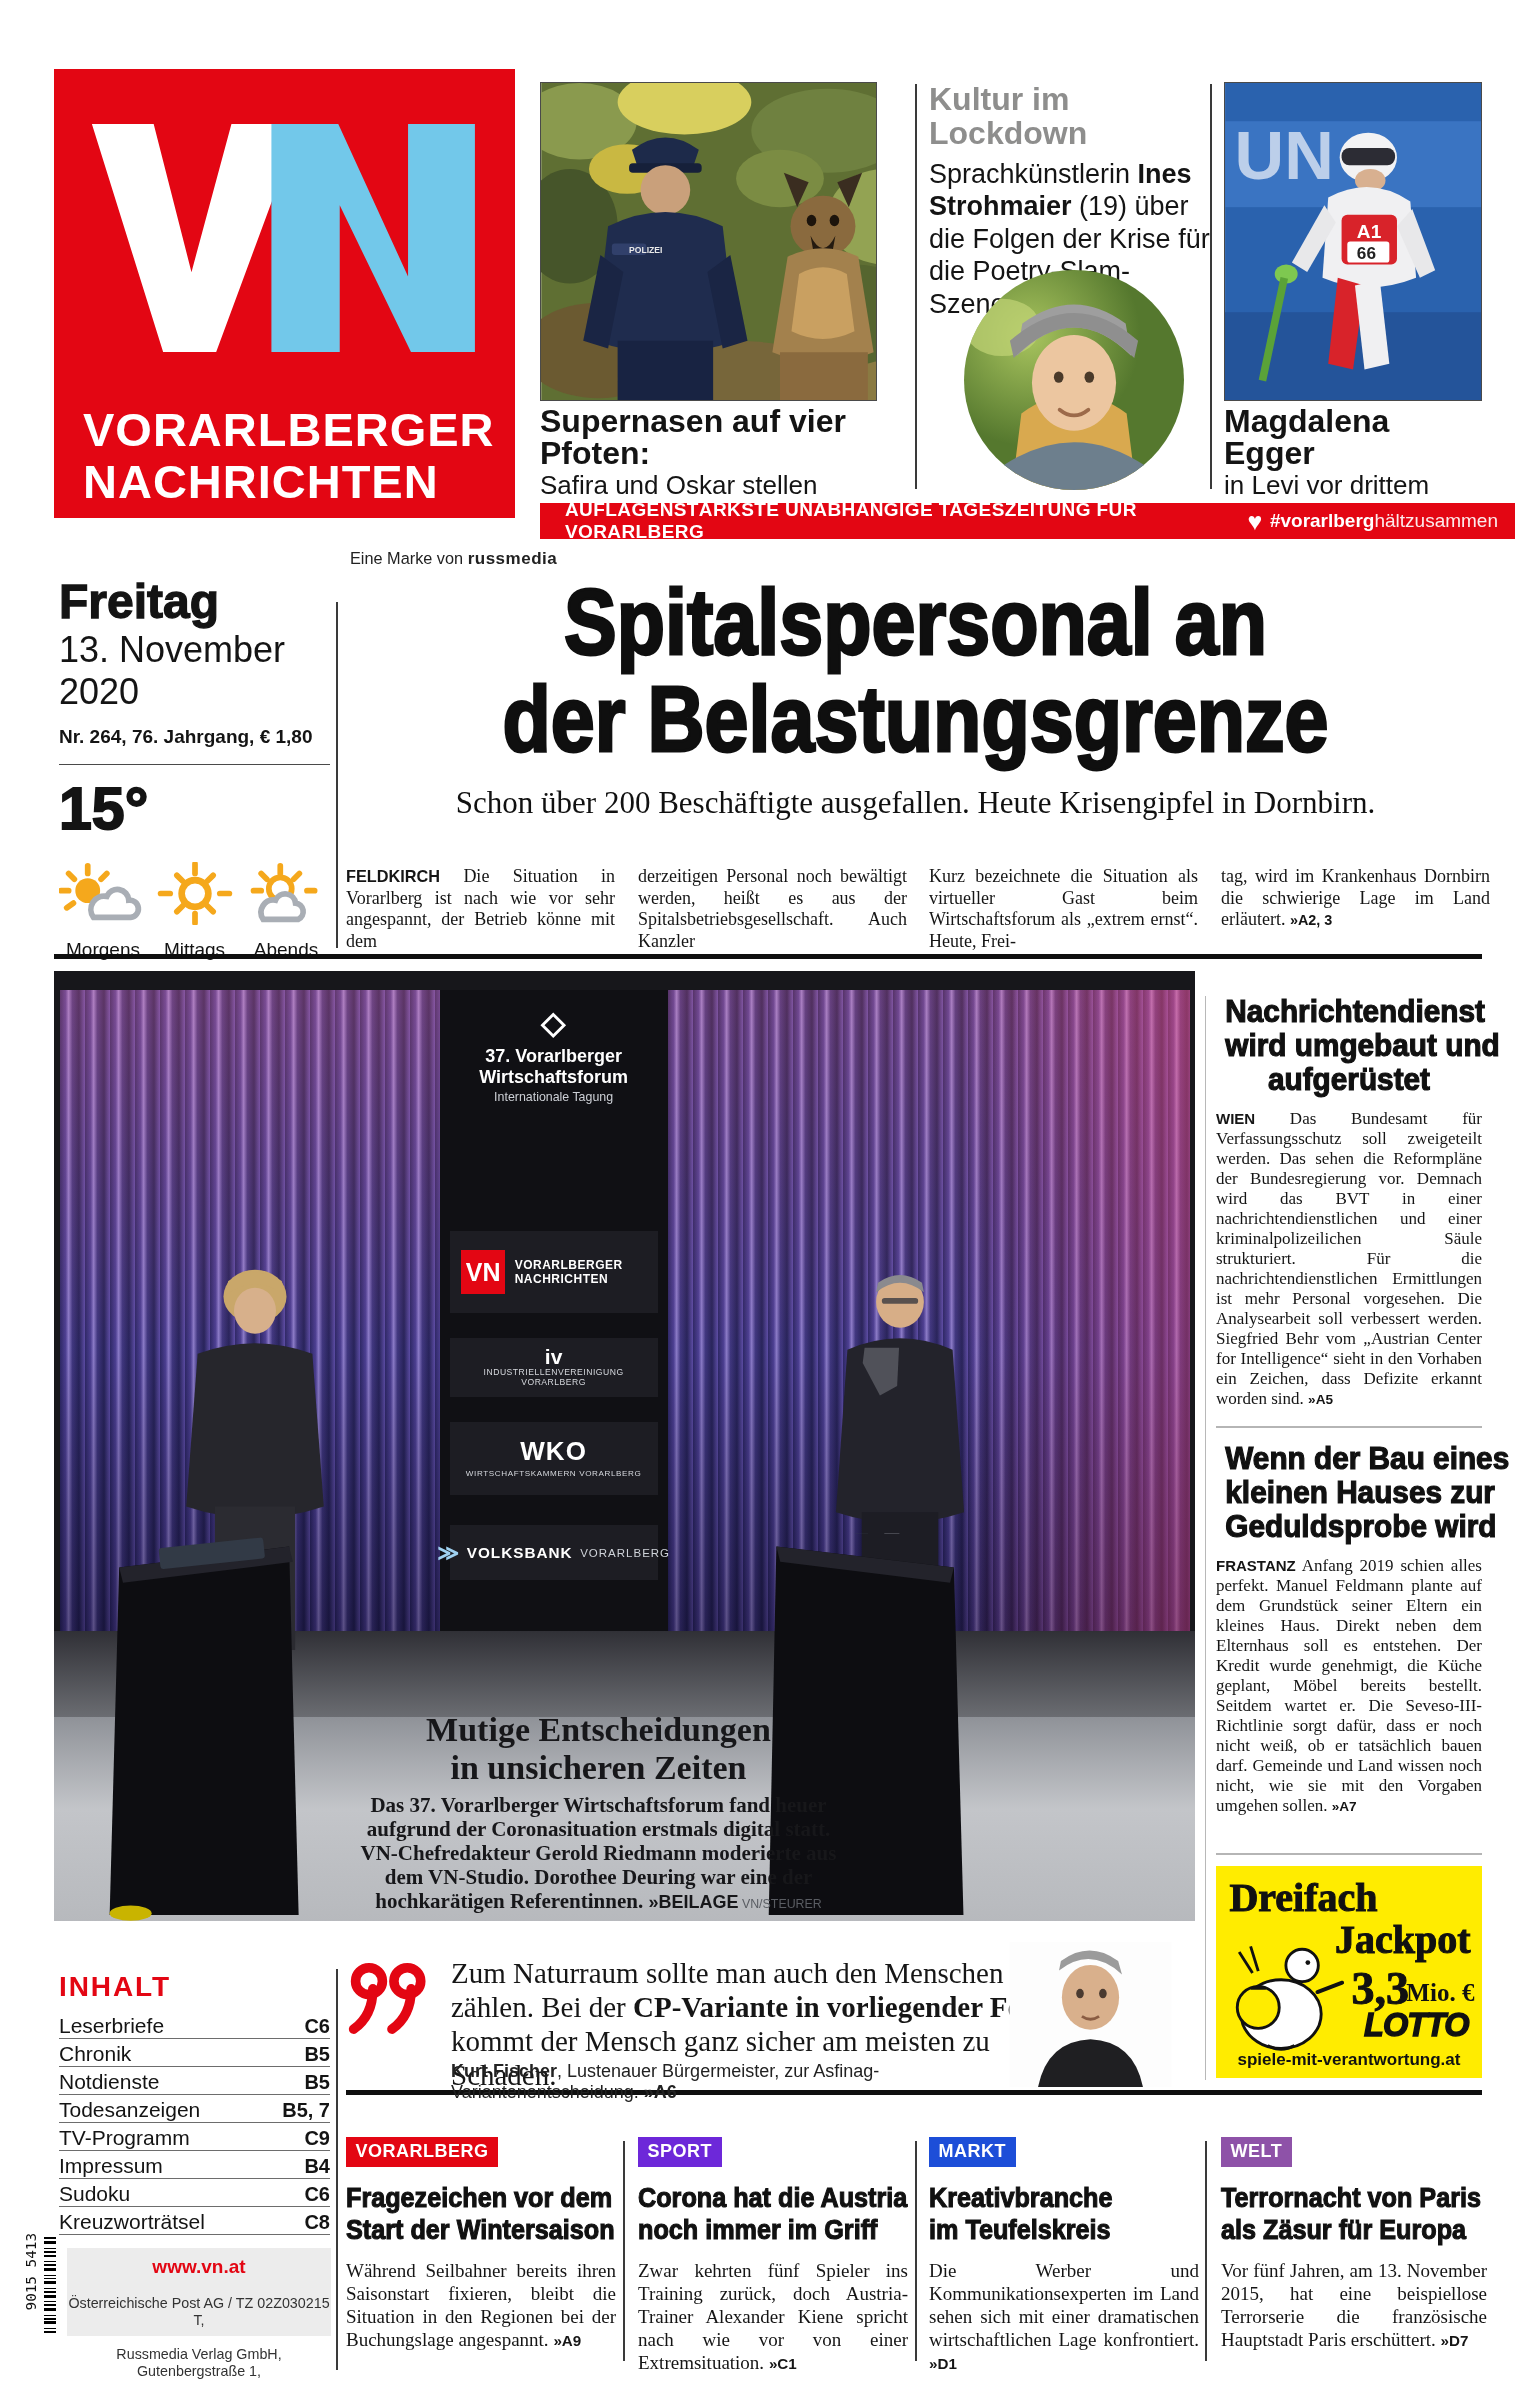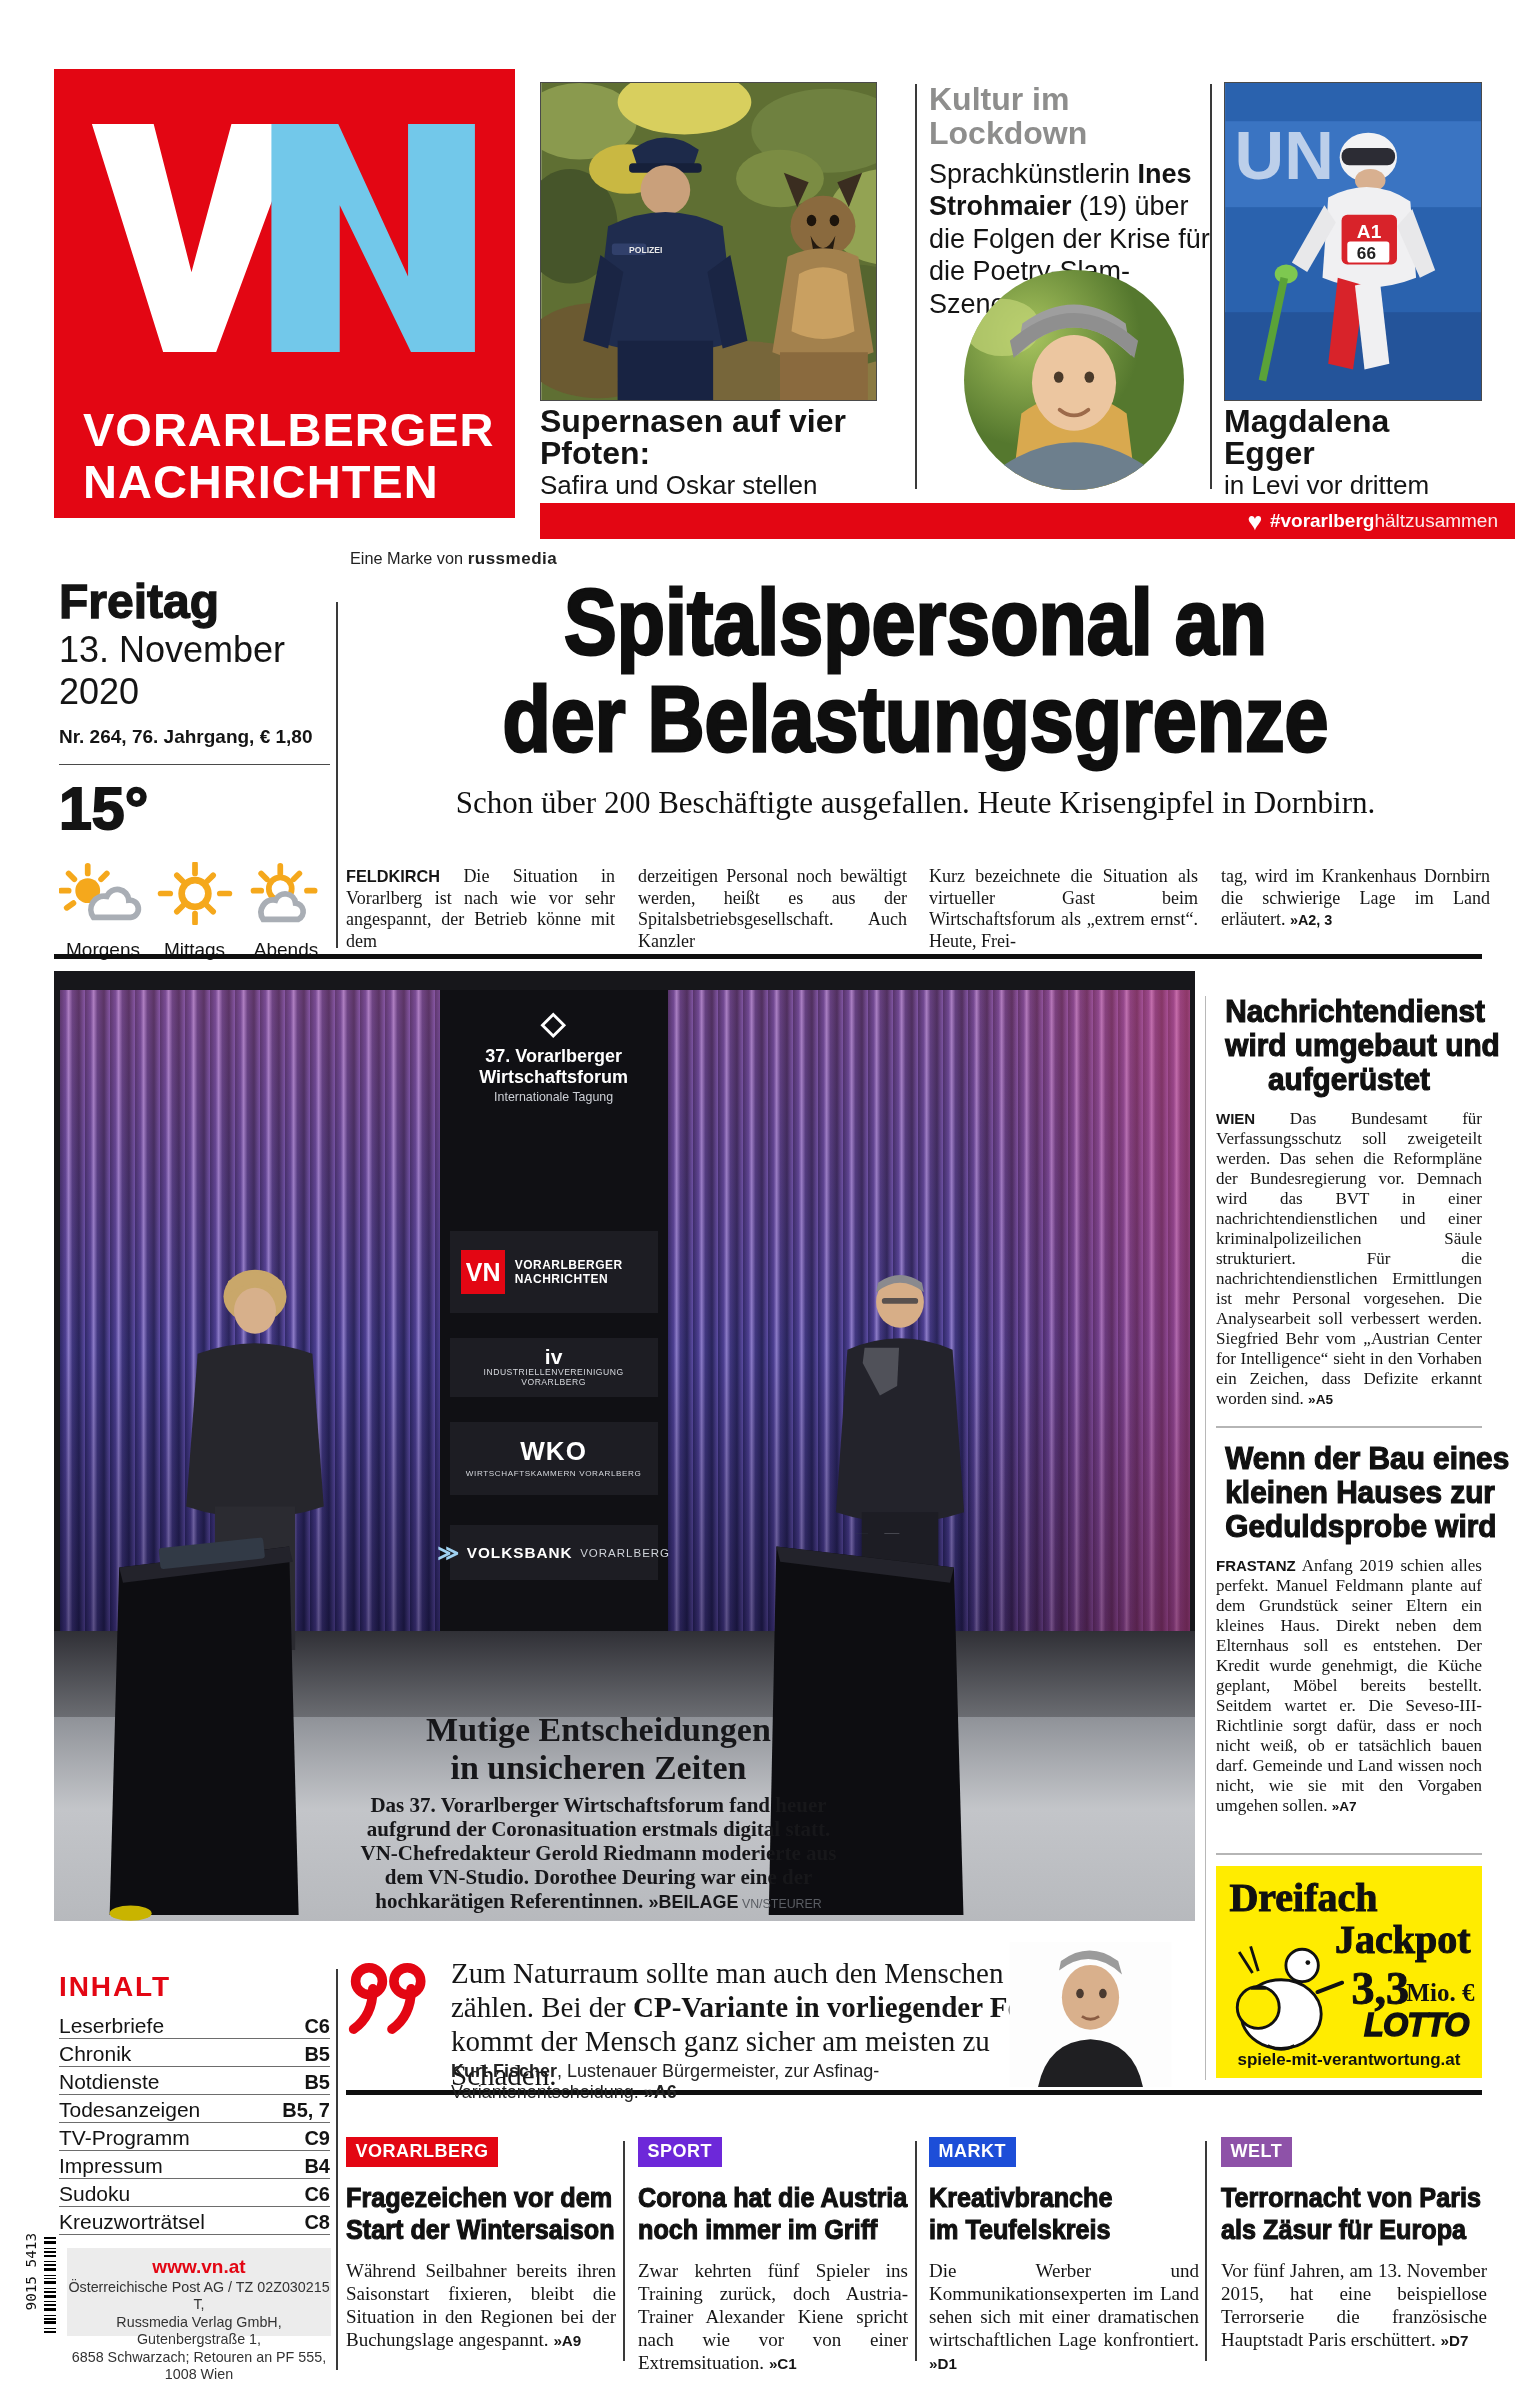--- a/index.html
+++ b/index.html
@@ -126,21 +126,21 @@
   #kurtphoto { left:1009px; top:1942px; width:163px; height:145px; overflow:hidden; }
 
   
   #inhalt { left:59px; top:1971px; width:271px; }
   #inhalt .ttl { color:#e30613; font-weight:bold; font-size:28px; letter-spacing:1.9px; }
   .tocrow { display:flex; justify-content:space-between; align-items:flex-end;
             border-bottom:1.9px solid #6d6d6d; height:28px; font-size:21px; }
   .tocrow b { font-size:20px; }
   #tocbox { left:67px; top:2248px; width:264px; height:88px; background:#ececec; text-align:center; padding-top:7.6px; }
   #tocbox .url { color:#e30613; font-weight:bold; font-size:19px; }
-  #tocbox .addr { font-size:14.3px; line-height:17px; color:#333; margin-top:1px; }
+  #tocbox .addr { font-size:14.3px; line-height:17px; color:#333; margin-top:17px; }
   #barcode { left:27px; top:2233px; width:36px; height:105px; }
   #barcode .bars { position:absolute; left:17px; top:3.8px; width:12.4px; height:96px;
      background:repeating-linear-gradient(0deg,#000 0 1.9px,#fff 1.9px 3.8px,#000 3.8px 4.8px,#fff 4.8px 8.6px,#000 8.6px 11.5px,#fff 11.5px 13.4px); }
   #barcode .num { position:absolute; left:-3.8px; top:0; writing-mode:vertical-rl; transform:rotate(180deg);
      font-family:"DejaVu Sans Mono",monospace; font-size:14.3px; color:#111; }
 
   
   .teaser { position:absolute; top:2137px; width:270px; }
   .tlabel { display:inline-block; color:#fff; font-weight:bold; font-size:18px; letter-spacing:0.5px;
             padding:3.8px 9.6px 4.8px 9.6px; }
@@ -262,20 +262,21 @@
       <path d="M118,204 l-10,90 26,6 12,-88 Z" fill="#d8232a"></path>
       <path d="M162,206 l10,88 -26,6 -10,-88 Z" fill="#f0f0f2"></path>
     </svg>
   </div>
   <div class="topcap" style="left:1224px;top:405px;width:260px">
     <span class="capbold">Magdalena Egger</span>
     <span>in Levi vor drittem Weltcupeinsatz. </span><span class="pref">»C4</span>
   </div>
 
   <div class="abs" id="banner">
+    <div class="btxt">AUFLAGENSTÄRKSTE UNABHÄNGIGE TAGESZEITUNG FÜR VORARLBERG</div>
     <div class="bright">
       <span class="heart">♥</span>
       <span class="hash"><b>#vorarlberg</b><span>hältzusammen</span></span>
     </div>
   </div>
 
   <div class="abs" id="dateblock">
     <div class="wd">Freitag</div>
     <div class="dt">13. November 2020</div>
     <div class="issue">Nr. 264, 76. Jahrgang, € 1,80</div>

